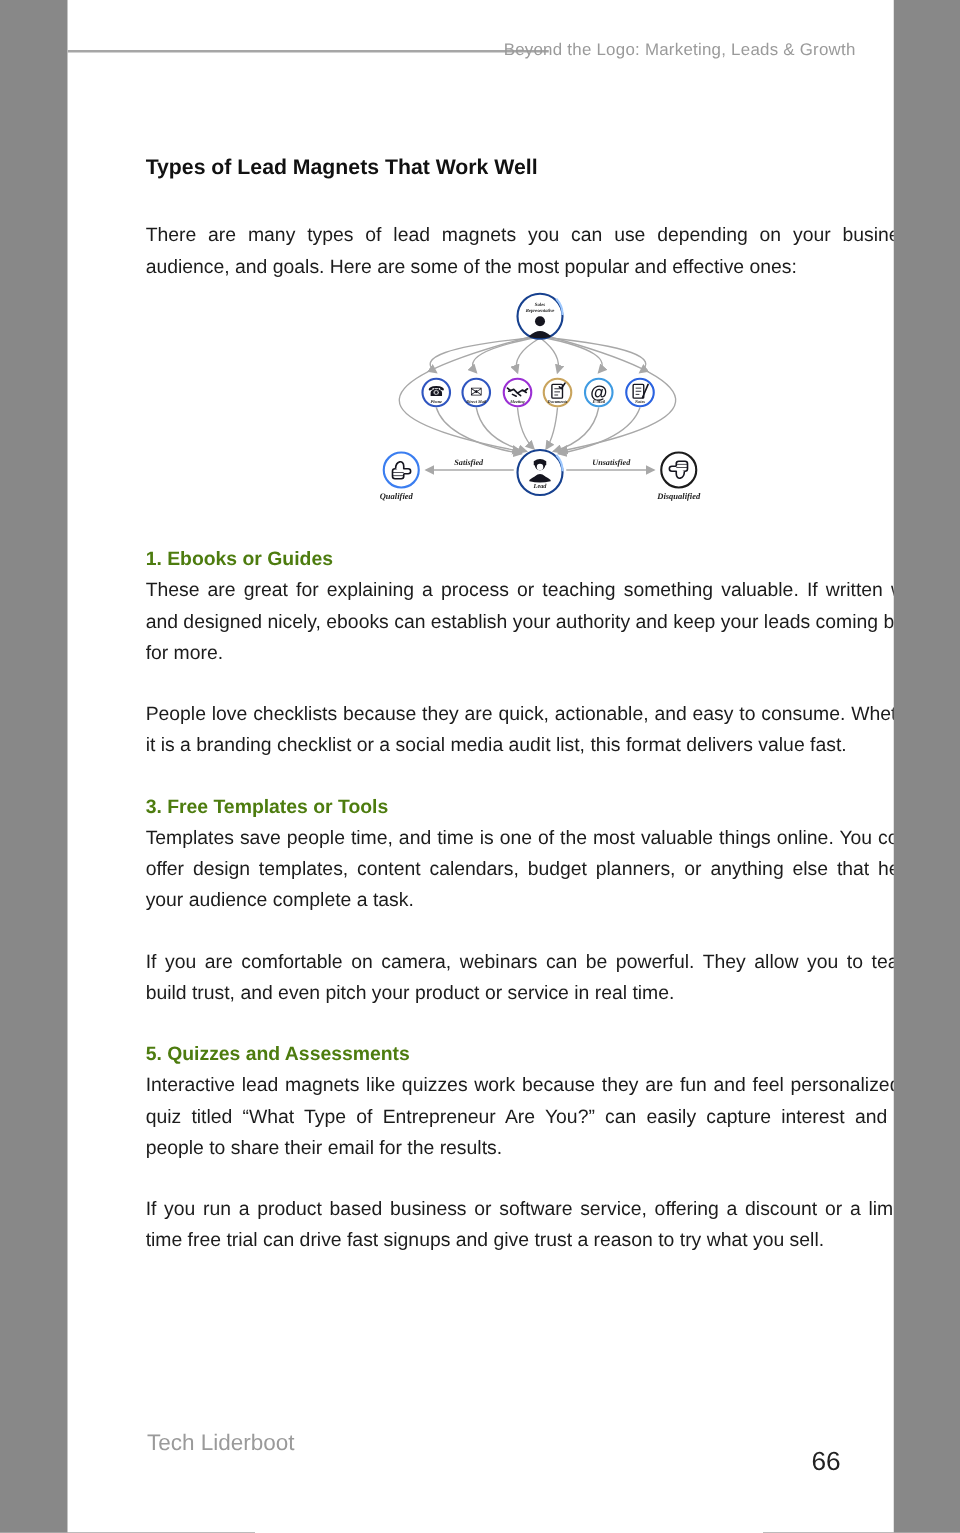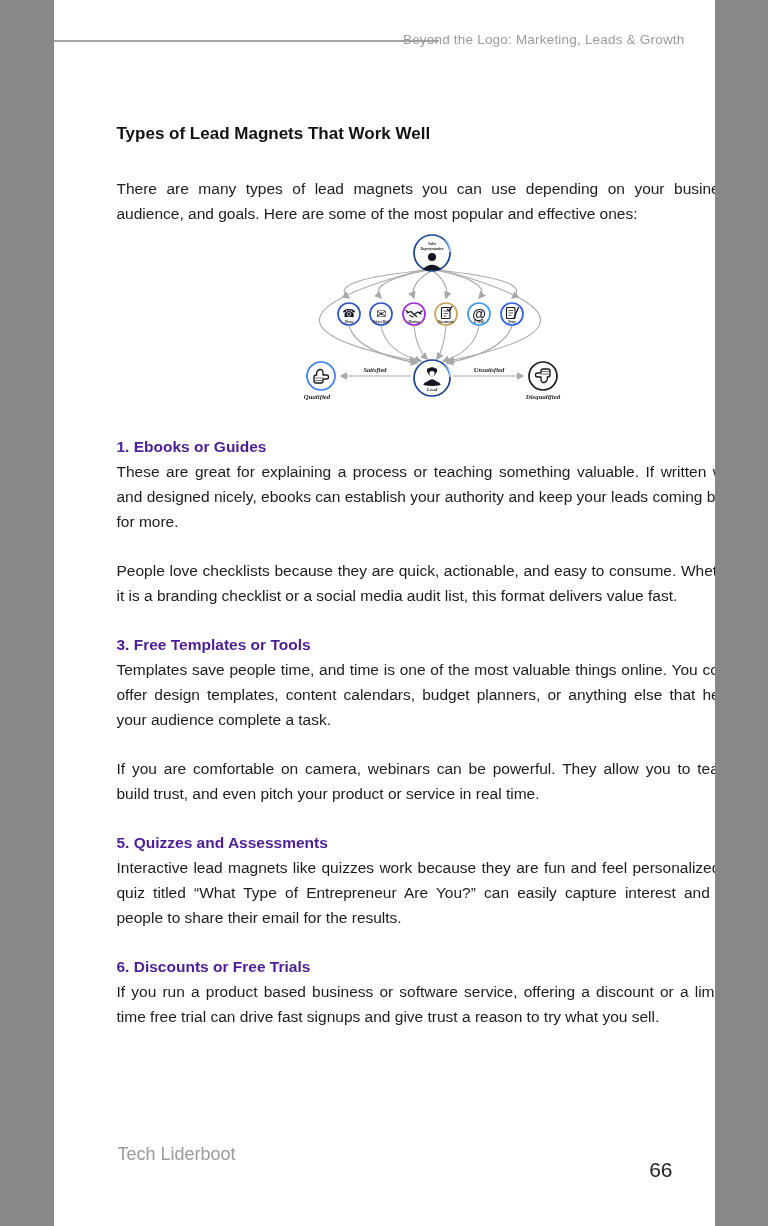--- a/index.html
+++ b/index.html
@@ -5,21 +5,21 @@
   html,body{margin:0;padding:0;background:#888;}
   .page{position:relative;width:637px;height:1226px;background:#ffffff;margin:0 auto;
         font-family:"Liberation Sans", sans-serif;color:#1c1c1c;overflow:hidden;padding-left:24px;}
   .header-line{position:absolute;top:40px;left:0;width:385px;height:2px;background:#a6a6a6;}
   .header-title{position:absolute;top:32px;right:30px;font-size:13.5px;color:#9a9a9a;letter-spacing:.2px;}
   .content{position:absolute;left:63px;top:124px;width:623px;}
   .doc-title{font-size:17px;font-weight:bold;line-height:20px;margin:0;color:#111;}
   .intro{font-size:15.5px;line-height:25px;text-align:justify;margin:32px 0 0 0;}
   .diagram-wrap{width:270px;margin:2px auto 14px auto;}
   .section{margin-top:24px;}
-  .section-heading{font-size:15.5px;font-weight:bold;line-height:25px;margin:0;color:#4c1d95;}
+  .section-heading{font-size:15.5px;font-weight:bold;line-height:25px;margin:0;color:#4d7c0f;}
   .section-body{font-size:15.5px;line-height:25px;text-align:justify;margin:0;}
   .page-number{position:absolute;top:1158px;right:42px;font-size:21px;color:#222;}
   .footer-brand{position:absolute;top:1144px;left:64px;font-size:18px;color:#9a9a9a;}
   
   .flow{stroke:#a8a8a8;stroke-width:1.1;fill:none;}
   .node-ring{fill:#ffffff;stroke-width:1.7;}
   .tiny-label{font-family:"Liberation Serif", serif;font-style:italic;font-weight:bold;fill:#222;}
   .ink{stroke:#15151f;fill:none;stroke-width:1.3;stroke-linecap:round;stroke-linejoin:round;}
   .ink-fill{fill:#15151f;stroke:none;}
 </style>
@@ -169,20 +169,19 @@
       <p class="section-body">Templates save people time, and time is one of the most valuable things online. You could offer design templates, content calendars, budget planners, or anything else that helps your audience complete a task.</p>
     </div>
     <div class="section">
       <p class="section-body">If you are comfortable on camera, webinars can be powerful. They allow you to teach, build trust, and even pitch your product or service in real time.</p>
     </div>
     <div class="section">
       <h2 class="section-heading">5. Quizzes and Assessments</h2>
       <p class="section-body">Interactive lead magnets like quizzes work because they are fun and feel personalized. A quiz titled “What Type of Entrepreneur Are You?” can easily capture interest and get people to share their email for the results.</p>
     </div>
     <div class="section">
-      <h2 class="section-heading">6. Discounts or Free Trials</h2>
       <p class="section-body">If you run a product based business or software service, offering a discount or a limited time free trial can drive fast signups and give trust a reason to try what you sell.</p>
     </div>
   </div>
 
   <div class="page-number">66</div>
   <div class="footer-brand">Tech Liderboot</div>
 </div>
 
 </body></html>

